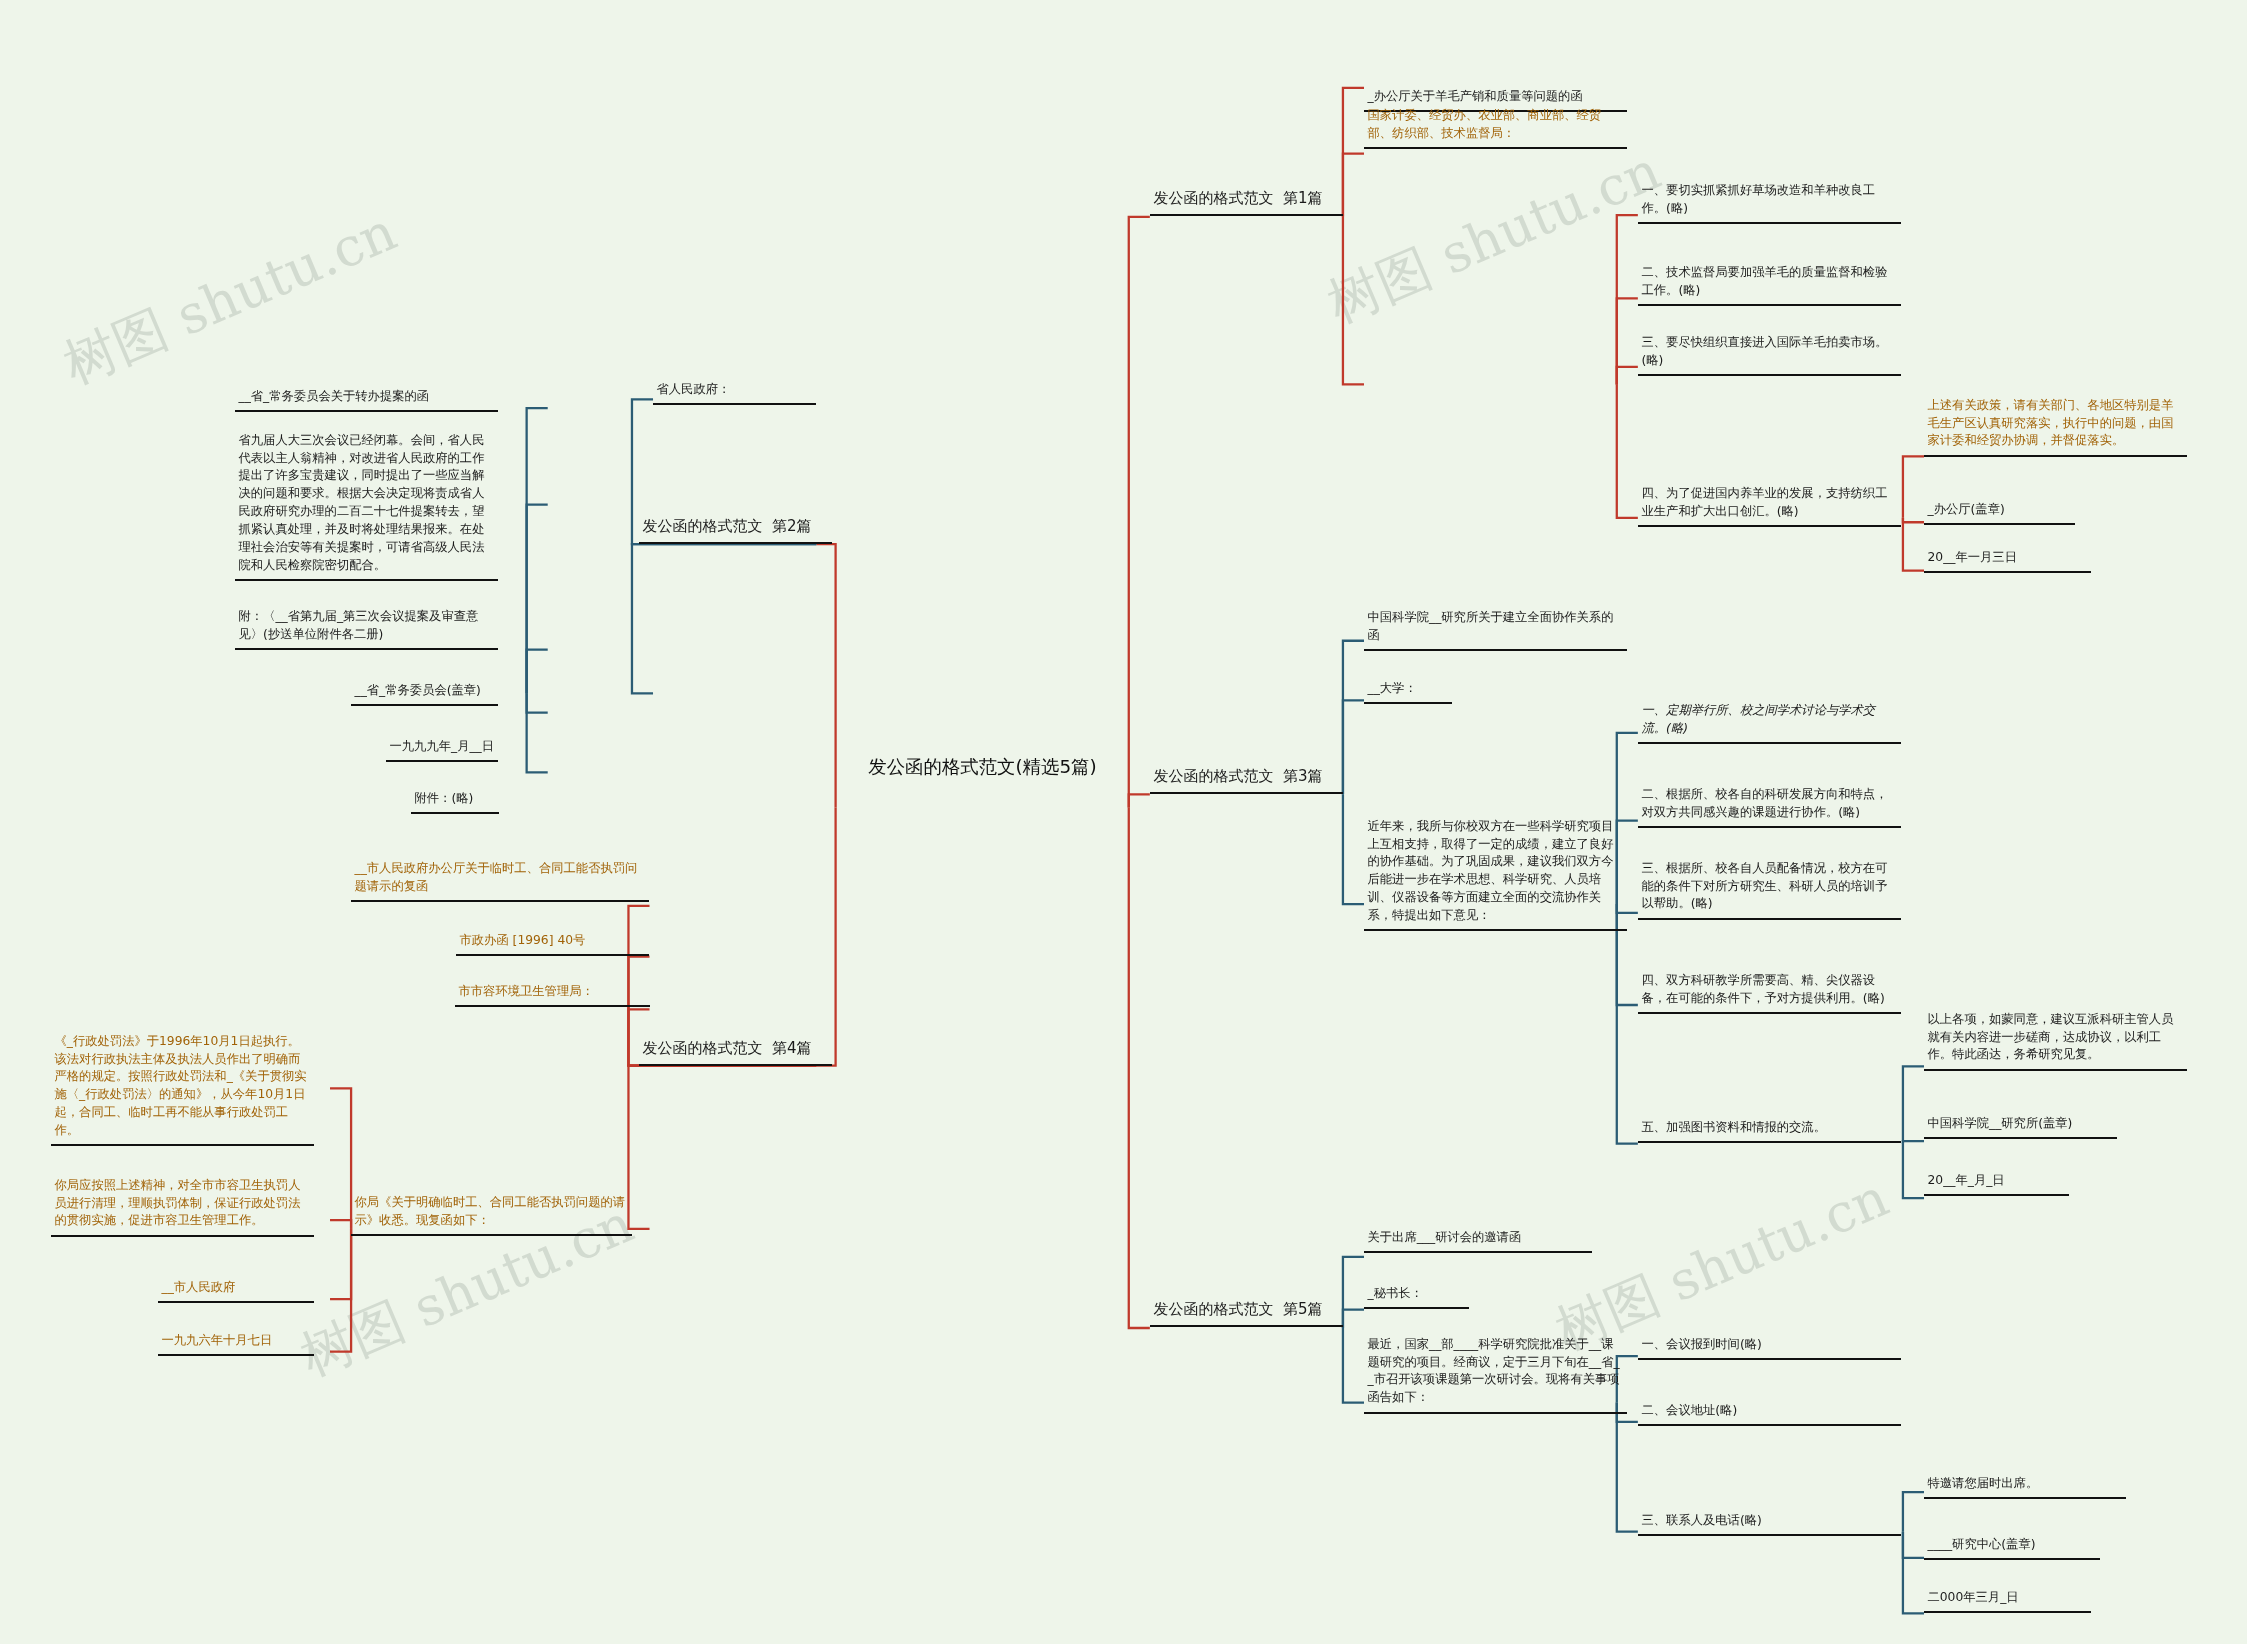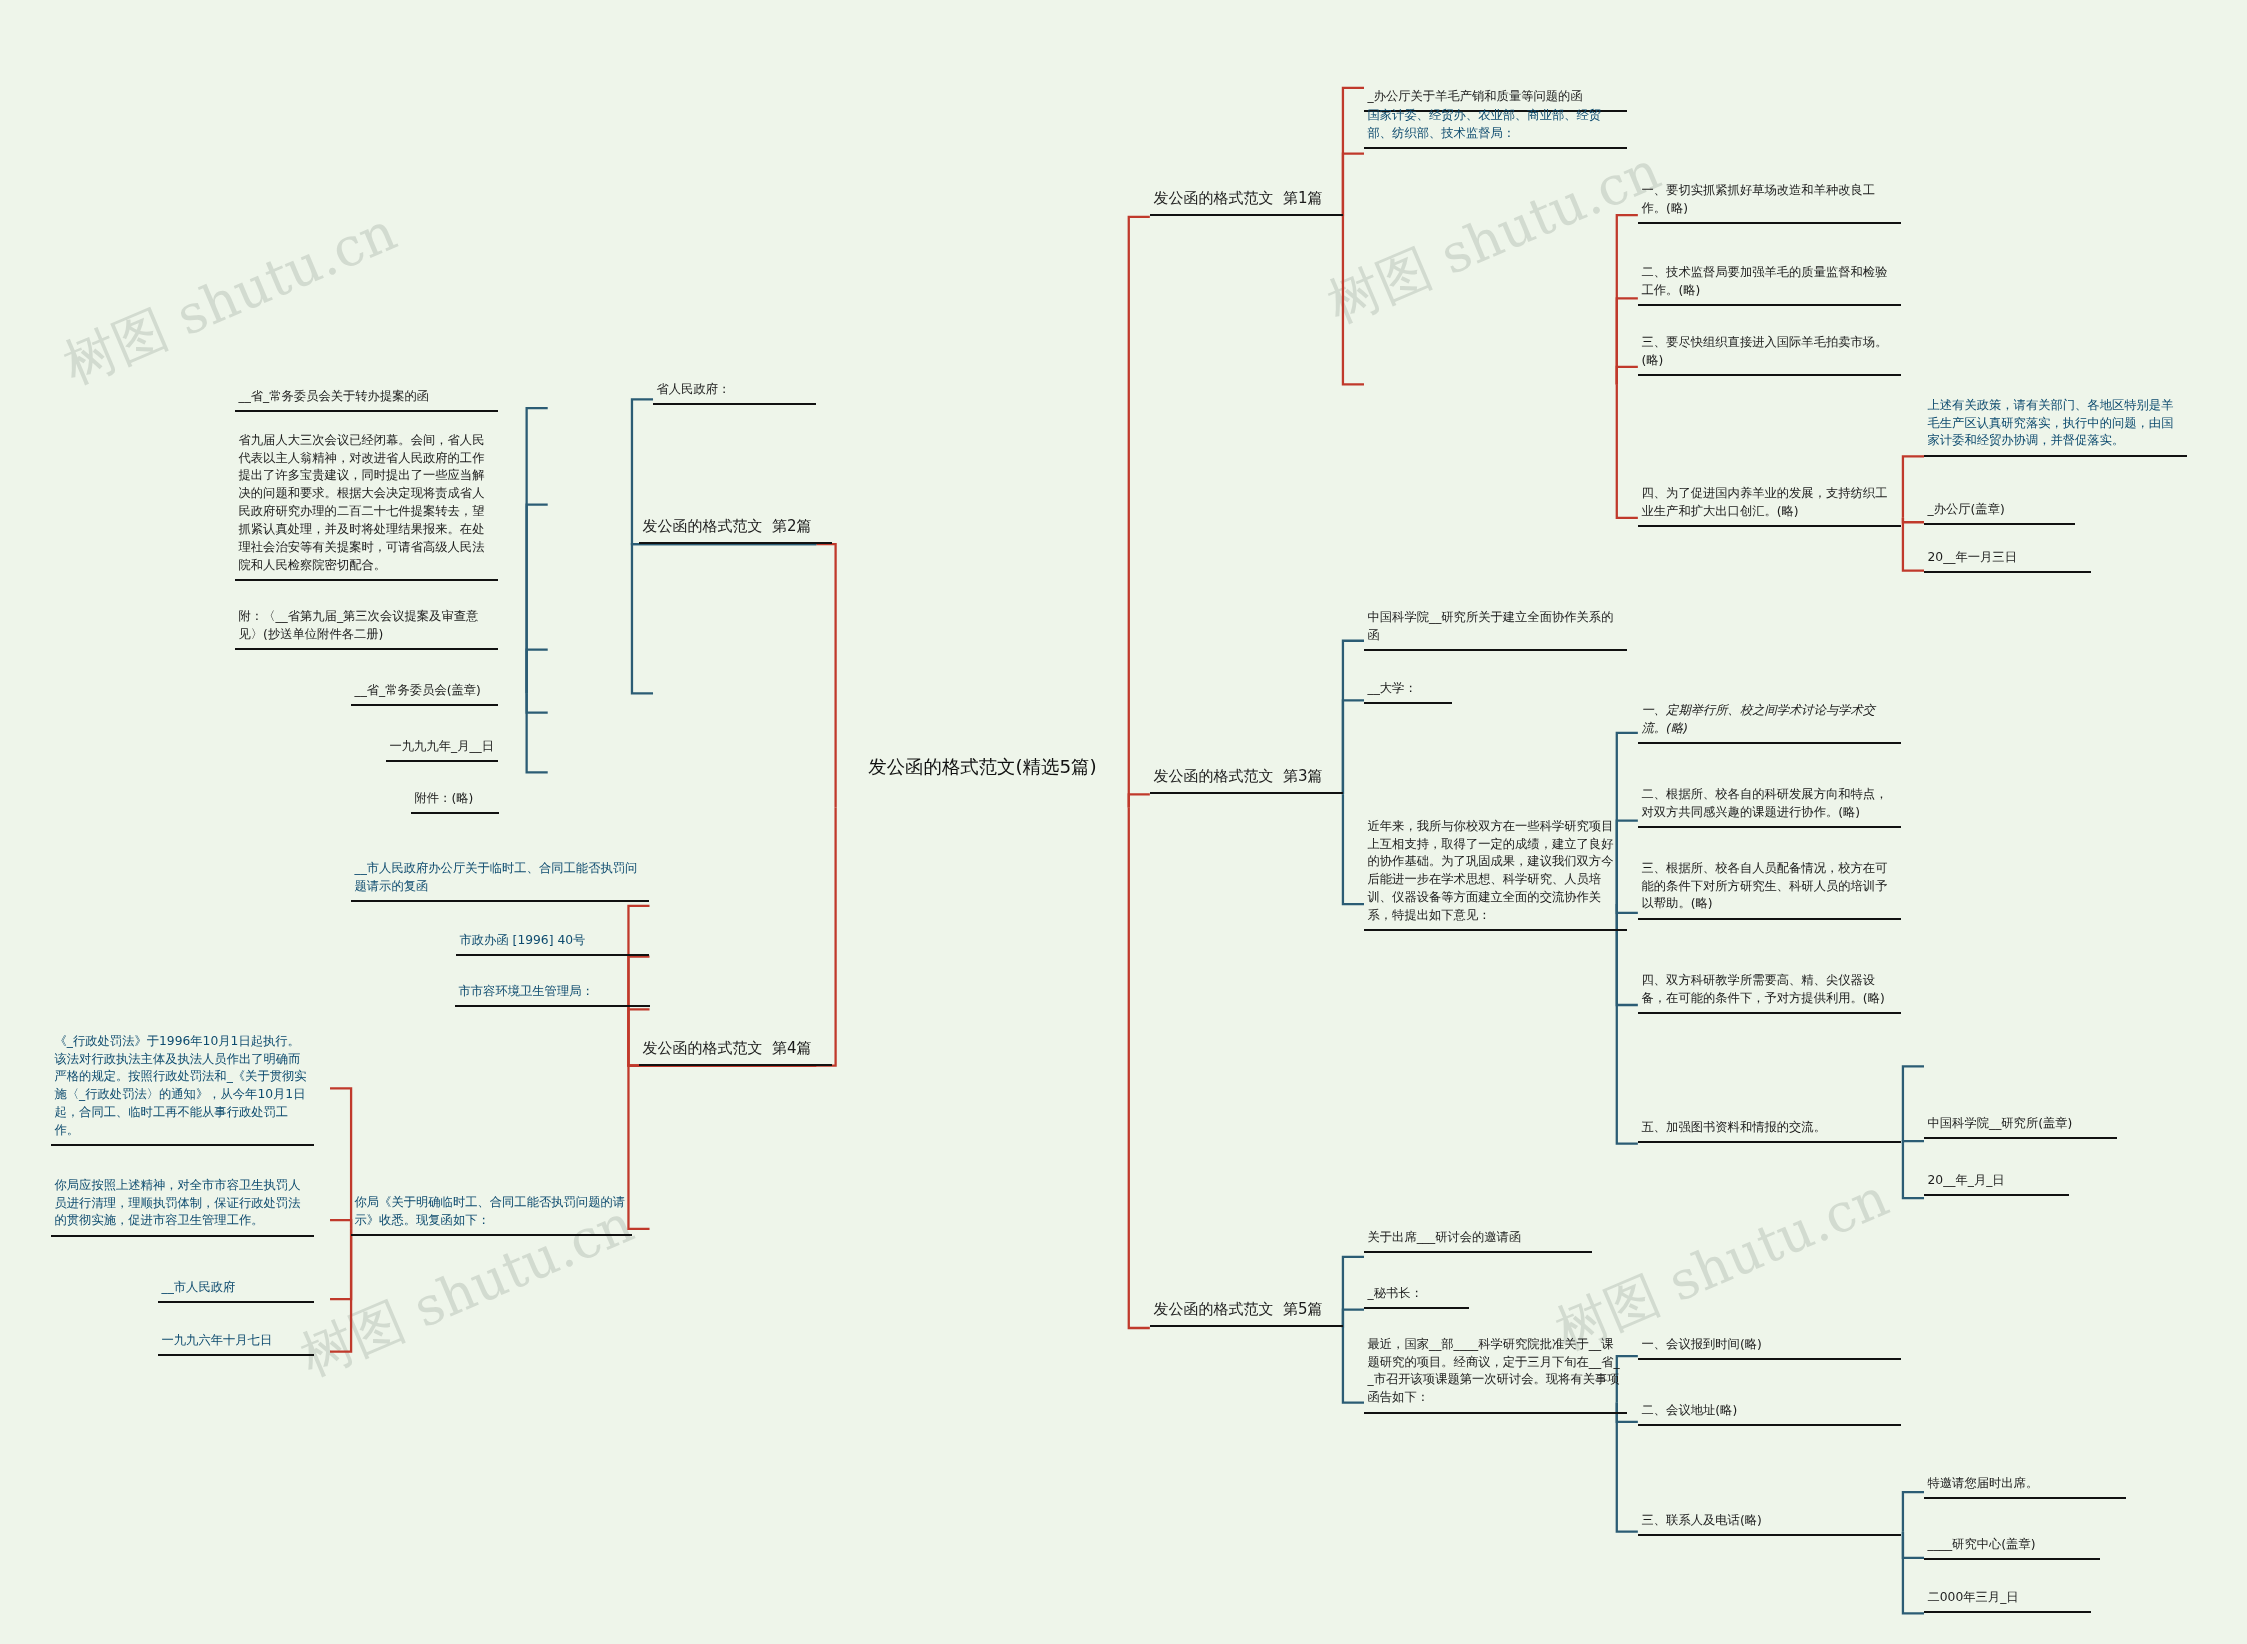--- a/index.html
+++ b/index.html
@@ -41,21 +41,21 @@
   .node {
     position: absolute;
     box-sizing: border-box;
     padding: 1.8px 3.5px 4.4px 3.5px;
     line-height: 1.45;
     white-space: pre-wrap;
     word-break: break-all;
   }
   .node.u-dark { border-bottom: 2.6px solid #111; }
   .t-black { color: #1b1b1b; }
-  .t-red   { color: #0c4a6e; }
+  .t-red   { color: #a16207; }
   .root {
     position: absolute;
     font-size: 18.4px;
     line-height: 1.42;
     color: #111;
     text-align: center;
     padding: 2.6px 4.4px 5.3px 4.4px;
     box-sizing: border-box;
     border-bottom: none;
   }
@@ -176,20 +176,21 @@
   <div class="node leaf u-dark t-black" style="left:1364px; top:607px; width:263px;">中国科学院__研究所关于建立全面协作关系的函</div>
   <div class="node leaf u-dark t-black" style="left:1364px; top:678px; width:88px;">__大学：</div>
   <div class="node leaf u-dark t-black" style="left:1364px; top:816px; width:263px;">近年来，我所与你校双方在一些科学研究项目上互相支持，取得了一定的成绩，建立了良好的协作基础。为了巩固成果，建议我们双方今后能进一步在学术思想、科学研究、人员培训、仪器设备等方面建立全面的交流协作关系，特提出如下意见：</div>
 
   <div class="node leaf u-dark t-black" style="left:1638px; top:700px; width:263px;font-style:italic;">一、定期举行所、校之间学术讨论与学术交流。(略)</div>
   <div class="node leaf u-dark t-black" style="left:1638px; top:784px; width:263px;">二、根据所、校各自的科研发展方向和特点，对双方共同感兴趣的课题进行协作。(略)</div>
   <div class="node leaf u-dark t-black" style="left:1638px; top:858px; width:263px;">三、根据所、校各自人员配备情况，校方在可能的条件下对所方研究生、科研人员的培训予以帮助。(略)</div>
   <div class="node leaf u-dark t-black" style="left:1638px; top:970px; width:263px;">四、双方科研教学所需要高、精、尖仪器设备，在可能的条件下，予对方提供利用。(略)</div>
   <div class="node leaf u-dark t-black" style="left:1638px; top:1117px; width:263px;">五、加强图书资料和情报的交流。</div>
 
+  <div class="node leaf u-dark t-black" style="left:1924px; top:1009px; width:263px;">以上各项，如蒙同意，建议互派科研主管人员就有关内容进一步磋商，达成协议，以利工作。特此函达，务希研究见复。</div>
   <div class="node leaf u-dark t-black" style="left:1924px; top:1113px; width:193px;">中国科学院__研究所(盖章)</div>
   <div class="node leaf u-dark t-black" style="left:1924px; top:1170px; width:145px;">20__年_月_日</div>
 
   <div class="node leaf u-dark t-red" style="left:351px; top:858px; width:298px;">__市人民政府办公厅关于临时工、合同工能否执罚问题请示的复函</div>
   <div class="node leaf u-dark t-red" style="left:456px; top:930px; width:193px;">市政办函 [1996] 40号</div>
   <div class="node leaf u-dark t-red" style="left:455px; top:981px; width:195px;">市市容环境卫生管理局：</div>
   <div class="node leaf u-dark t-red" style="left:351px; top:1192px; width:281px;">你局《关于明确临时工、合同工能否执罚问题的请示》收悉。现复函如下：</div>
 
   <div class="node leaf u-dark t-red" style="left:51px; top:1031px; width:263px;">《_行政处罚法》于1996年10月1日起执行。该法对行政执法主体及执法人员作出了明确而严格的规定。按照行政处罚法和_《关于贯彻实施〈_行政处罚法〉的通知》，从今年10月1日起，合同工、临时工再不能从事行政处罚工作。</div>
   <div class="node leaf u-dark t-red" style="left:51px; top:1175px; width:263px;">你局应按照上述精神，对全市市容卫生执罚人员进行清理，理顺执罚体制，保证行政处罚法的贯彻实施，促进市容卫生管理工作。</div>

